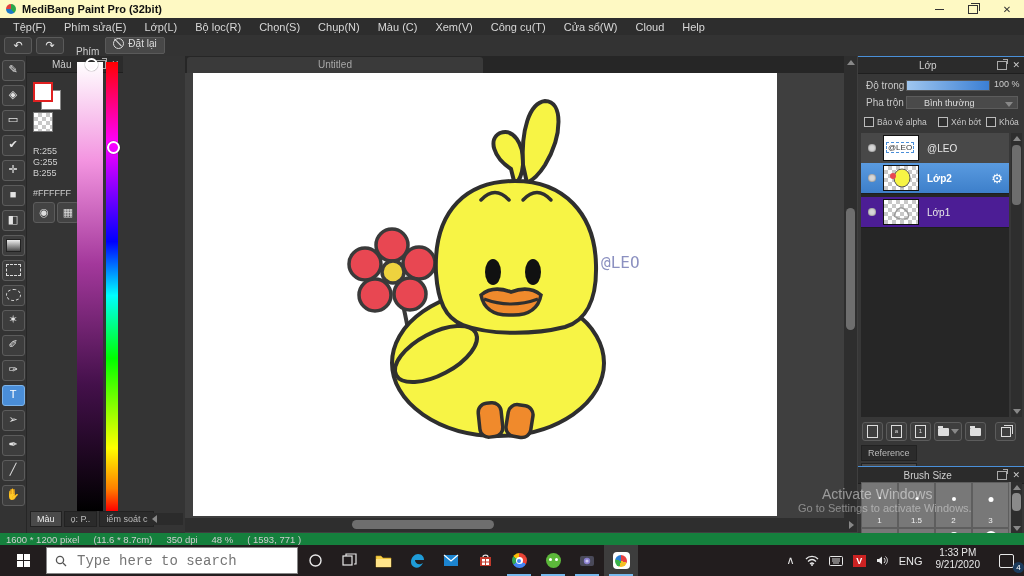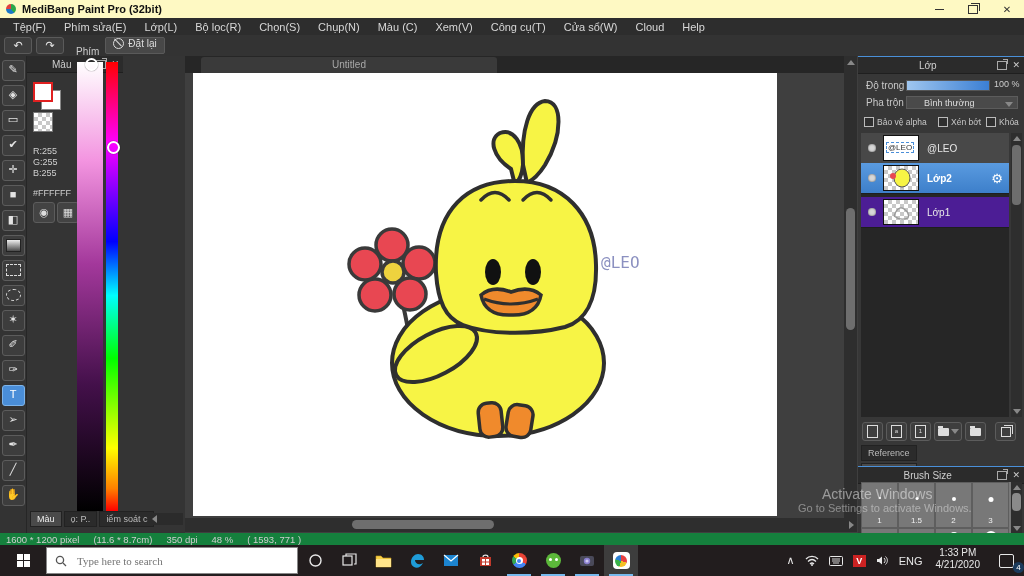--- a/index.html
+++ b/index.html
@@ -71,21 +71,21 @@
   .picker-dot{position:absolute;width:9px;height:9px;border:2px solid #fff;border-radius:50%;
     box-shadow:0 0 1px #000;}
   #left-tabs{position:absolute;left:3px;top:455px;display:flex;font-size:9px;color:#bbb;gap:2px;}
   .dock-tab{padding:2px 6px;background:#2b2b2b;border:1px solid #222;white-space:nowrap;}
   .dock-tab.active{background:#4a4a4a;color:#eee;}
   #tabscroll-left{position:absolute;left:122px;top:457px;width:34px;height:12px;background:#2b2b2b;
     display:flex;align-items:center;}
   
   #canvasregion{left:185px;top:56px;width:673px;height:477px;background:#3f3f3f;}
   #doctabbar{position:absolute;left:0;top:0;width:660px;height:17px;background:#262626;}
-  #doctab{position:absolute;left:16px;top:1px;width:296px;height:16px;background:#3a3a3a;
+  #doctab{position:absolute;left:2px;top:1px;width:296px;height:16px;background:#3a3a3a;
     border-radius:3px 3px 0 0;color:#a8a8a8;font-size:10px;text-align:center;line-height:16px;}
   #whitecanvas{position:absolute;left:8px;top:17px;width:584px;height:443px;background:#fff;}
   #canvas-signature{position:absolute;left:408px;top:180px;color:#8b90c0;font-size:16px;
     font-family:"DejaVu Sans Mono","Liberation Mono",monospace;letter-spacing:0px;}
   .vscroll{position:absolute;left:659px;top:0px;width:13px;height:462px;background:#2e2e2e;}
   .vscroll .thumb{position:absolute;left:2px;top:152px;width:9px;height:122px;background:#6e6e6e;border-radius:5px;}
   .hscroll{position:absolute;left:0;top:462px;width:672px;height:14px;background:#2e2e2e;}
   .hscroll .thumb{position:absolute;left:167px;top:2px;width:142px;height:9px;background:#6e6e6e;border-radius:5px;}
   .tri{width:0;height:0;position:absolute;}
   .tri-up{border-left:4px solid transparent;border-right:4px solid transparent;border-bottom:5px solid #888;}
@@ -141,22 +141,22 @@
   #watermark{left:798px;top:486px;z-index:50;color:rgba(255,255,255,0.48);pointer-events:none;}
   #watermark .l1{font-size:14px;margin-left:24px;}
   #watermark .l2{font-size:11px;color:rgba(255,255,255,0.40);}
   
   #taskbar{left:0;top:545px;width:1024px;height:31px;background:#221d1e;display:flex;align-items:center;z-index:60;}
   #start-btn{width:46px;height:31px;display:flex;align-items:center;justify-content:center;}
   .win-logo{width:13px;height:13px;display:grid;grid-template-columns:6px 6px;grid-gap:1px;}
   .win-logo div{background:#fff;}
   #search-box{width:252px;height:27px;background:#fff;border:1px solid #888;display:flex;
     align-items:center;gap:8px;padding-left:8px;box-sizing:border-box;}
-  #search-box input{border:none;outline:none;font-size:11px;color:#444;width:190px;
-    font-family:Liberation Serif, serif;background:transparent;}
+  #search-box input{border:none;outline:none;font-size:14px;color:#444;width:190px;
+    font-family:Liberation Mono, monospace;background:transparent;}
   .tb-ico{width:34px;height:31px;display:flex;align-items:center;justify-content:center;position:relative;}
   .tb-ico.running:after{content:"";position:absolute;left:5px;bottom:0;width:24px;height:2px;background:#76b9ed;}
   .tb-ico.active-app{background:#3d3d3d;}
   #tray{margin-left:auto;display:flex;align-items:center;height:31px;color:#e8e8e8;}
   .tray-item{display:flex;align-items:center;justify-content:center;padding:0 5px;font-size:11px;height:31px;}
   #tray-clock{text-align:center;font-size:10px;line-height:12px;padding:0 8px;}
   #tray-badge{position:relative;width:26px;}
   .notif-ico{width:13px;height:12px;border:1px solid #e8e8e8;border-radius:2px;position:relative;}
   .badge{position:absolute;right:0px;bottom:3px;width:11px;height:11px;border-radius:50%;background:#1b3a5c;
     color:#fff;font-size:8px;text-align:center;line-height:11px;}
@@ -556,20 +556,20 @@
     </span>
     <span class="tray-item">
       <svg width="13" height="11" viewBox="0 0 13 11">
         <path d="M1,4 L3,4 L6,1.5 L6,9.5 L3,7 L1,7 Z" fill="#e8e8e8"></path>
         <path d="M8,3 C9.5,4.5 9.5,6.5 8,8 M9.5,1.5 C12,4 12,7 9.5,9.5" fill="none" stroke="#e8e8e8" stroke-width="1"></path>
       </svg>
     </span>
     <span class="tray-item">ENG</span>
     <span id="tray-clock" class="tray-item" style="display:block;padding-top:3px;">
       <span>1:33 PM</span><br>
-      <span>4/21/2020</span>
+      <span>9/21/2020</span>
     </span>
     <span class="tray-item" id="tray-badge">
       <span class="notif-ico"></span>
       <span class="badge">4</span>
     </span>
   </div>
 </div>
 
 </body></html>

